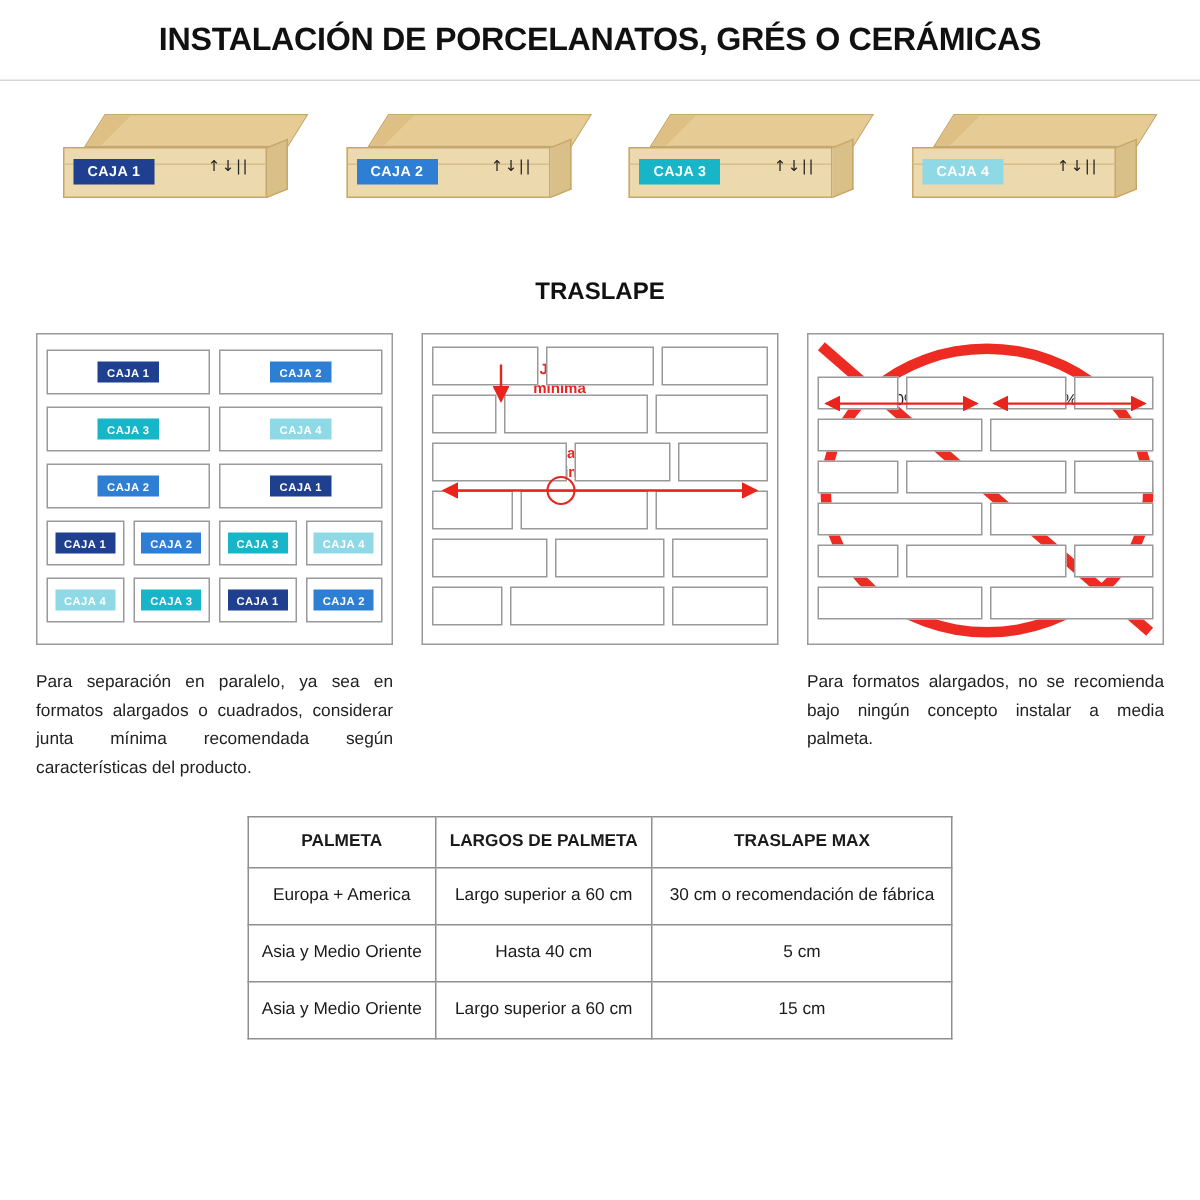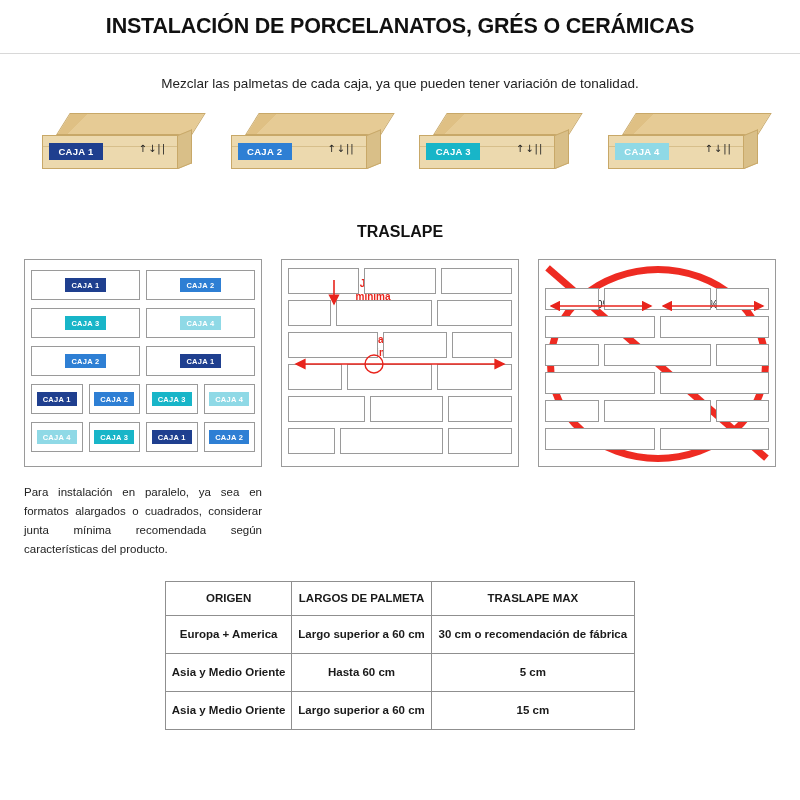--- a/index.html
+++ b/index.html
@@ -207,36 +207,35 @@
   }
   table {
     border-collapse: collapse;
     width: 100%;
     font-size: 11.5px;
   }
   th, td {
     border: 1px solid #8f8f8f;
     text-align: center;
     padding: 11px 4px;
-    font-weight: bold;
+    font-weight: normal;
     color: #1a1a1a;
     line-height: 1.3;
   }
   th { font-weight: bold; padding: 9px 4px; }
 </style>
 </head>
 <body>
 
 <div class="page">
 
   <div class="main-title">INSTALACIÓN DE PORCELANATOS, GRÉS O CERÁMICAS</div>
   <div class="title-rule"></div>
 
   <div style="margin-top:22px">
-    <div class="sec-sub">Mezclar las palmetas de cada caja, ya que pueden tener variación de tonalidad.</div>
 
     <div class="boxes-row">
       <div class="box-wrap">
         <div class="box-top-inner"></div>
         <div class="box-front"></div>
         <div class="box-side"></div>
         <div class="box-label" id="bl0" style="background: rgb(31, 63, 143);">CAJA 1</div>
         <div class="box-marks">↑↓||</div>
       </div>
       <div class="box-wrap">
@@ -306,21 +305,21 @@
             <div class="tile" style="left: 63.5px; top: 162px; width: 51.5px; height: 30px;">
               <span class="chip" style="background: rgb(24, 181, 200);">CAJA 3</span>
             </div>
             <div class="tile" style="left: 121px; top: 162px; width: 51.5px; height: 30px;">
               <span class="chip" style="background: rgb(31, 63, 143);">CAJA 1</span>
             </div>
             <div class="tile" style="left: 178.5px; top: 162px; width: 51.5px; height: 30px;">
               <span class="chip" style="background: rgb(46, 127, 212);">CAJA 2</span>
             </div>
           </div>
-        <div class="panel-caption">Para instalación en paralelo, ya sea en formatos alargados o cuadrados, considerar junta mínima recomendada según características del producto.</div>
+        <div class="panel-caption">Para separación en paralelo, ya sea en formatos alargados o cuadrados, considerar junta mínima recomendada según características del producto.</div>
       </div>
 
       <div class="panel">
         <div class="panel-art" id="panel2-art">
           <div class="ann-text" style="left:56px; top:18px; width:70px;">
             <span>Junta</span><br>
             <span>mínima</span>
           </div>
           <div class="ann-text" style="left:50px; top:74px; width:86px;">
             <span>Traslape</span><br>
@@ -389,42 +388,43 @@
                   <polygon points="0 0, 7 3.5, 0 7" fill="#e8241c"></polygon>
                 </marker>
                 <marker id="bh2" markerWidth="7" markerHeight="7" refX="1" refY="3.5" orient="auto">
                   <polygon points="7 0, 0 3.5, 7 7" fill="#e8241c"></polygon>
                 </marker>
               </defs>
               <line x1="12" y1="46" x2="112" y2="46" stroke="#e8241c" stroke-width="1.5" marker-end="url(#bh)" marker-start="url(#bh2)"></line>
               <line x1="124" y1="46" x2="224" y2="46" stroke="#e8241c" stroke-width="1.5" marker-end="url(#bh)" marker-start="url(#bh2)"></line>
             </svg>
           </div>
+        <div class="panel-caption">Para formatos alargados, no se recomienda bajo ningún concepto instalar a media palmeta.</div>
       </div>
     </div>
   </div>
 
   <div class="table-wrap">
     <table>
       <thead>
         <tr>
-          <th>ORIGEN</th>
+          <th>PALMETA</th>
           <th>LARGOS DE PALMETA</th>
           <th>TRASLAPE MAX</th>
         </tr>
       </thead>
       <tbody id="table-body">
           <tr>
             <td>Europa + America</td>
             <td>Largo superior a 60 cm</td>
             <td>30 cm o recomendación de fábrica</td>
           </tr>
           <tr>
             <td>Asia y Medio Oriente</td>
-            <td>Hasta 60 cm</td>
+            <td>Hasta 40 cm</td>
             <td>5 cm</td>
           </tr>
           <tr>
             <td>Asia y Medio Oriente</td>
             <td>Largo superior a 60 cm</td>
             <td>15 cm</td>
           </tr>
         </tbody>
     </table>
   </div>

